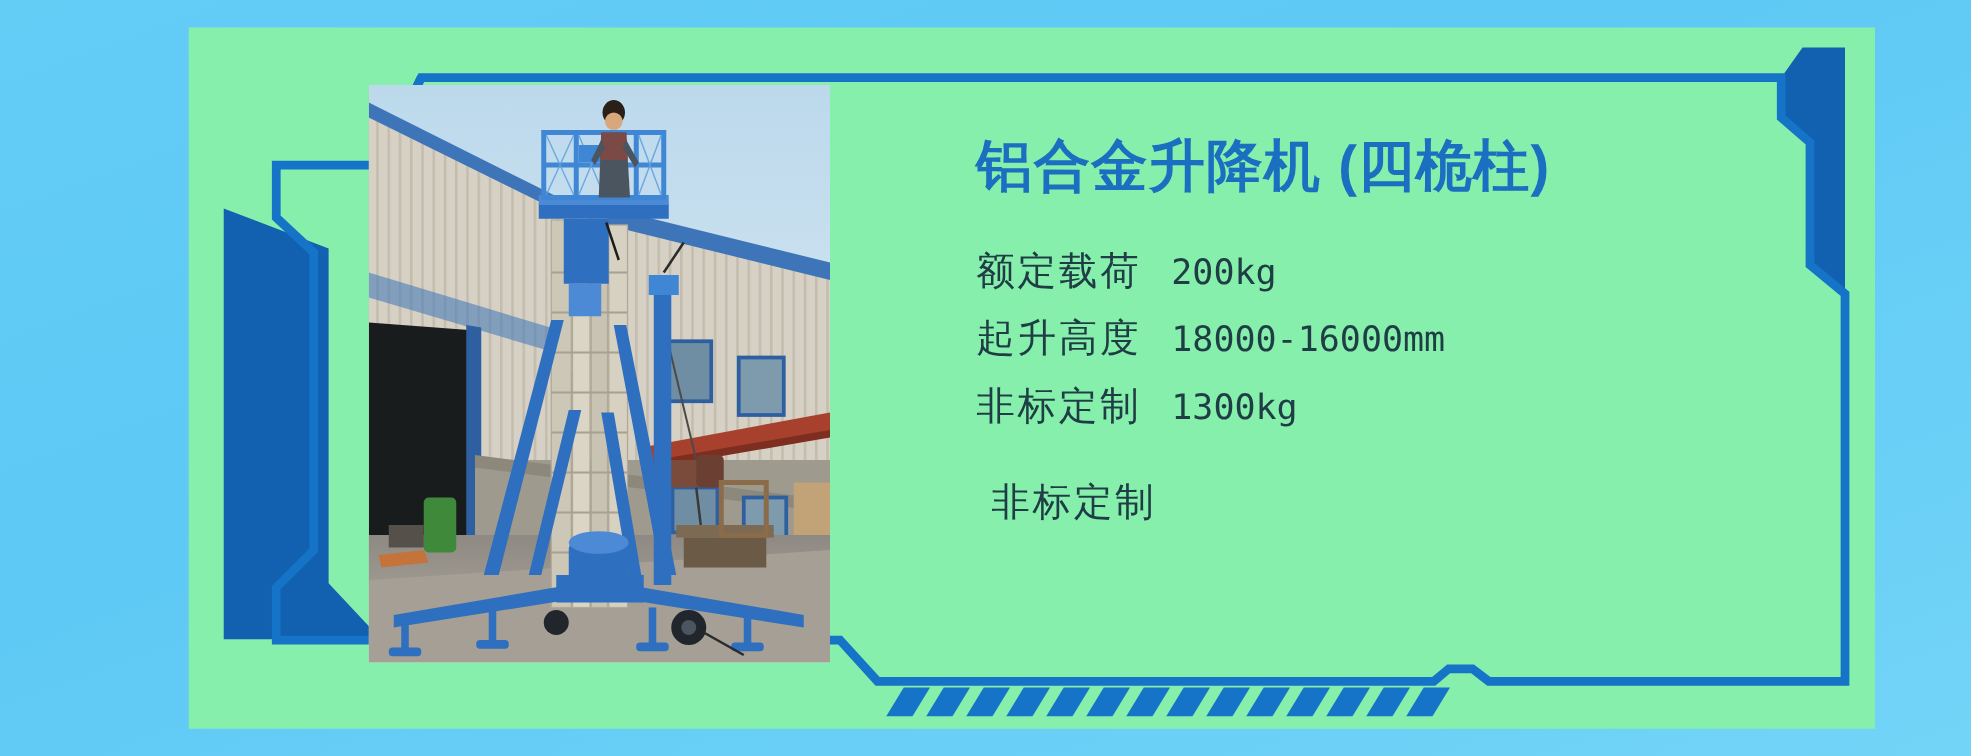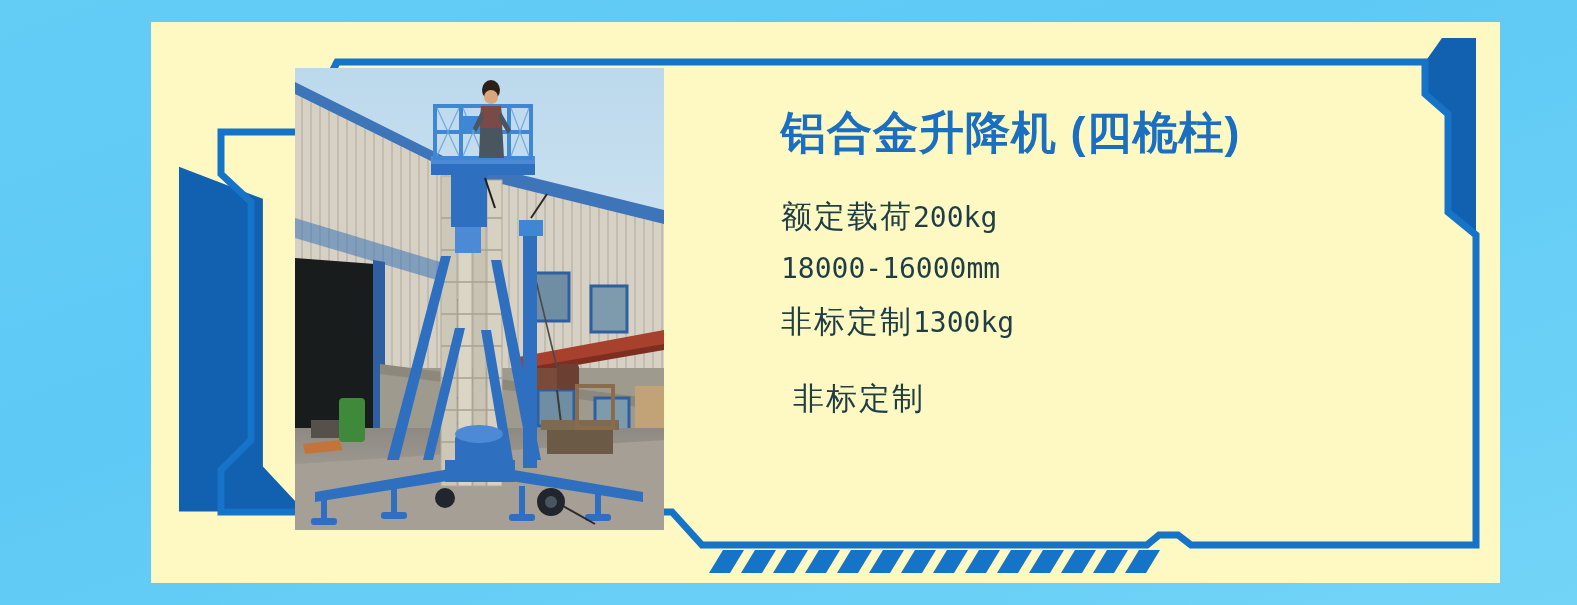--- a/index.html
+++ b/index.html
@@ -8,21 +8,21 @@
     font-family:"Liberation Sans","DejaVu Sans",sans-serif;
     background:linear-gradient(160deg,#63cdf6 0%,#5ec9f5 40%,#72d4f7 100%);
     position:relative;
   }
 
   
   #card {
     position:absolute;
     left:151px; top:22px;
     width:1349px; height:561px;
-    background:#fef9c3;
+    background:#86efac;
     overflow:hidden;
   }
 
   
   #frame { position:absolute; left:0; top:0; width:1349px; height:561px; }
 
   
   #photo {
     position:absolute;
     left:144px; top:46px;
@@ -51,20 +51,21 @@
     display:flex;
     align-items:baseline;
     font-size:31px;
     color:#1e3d44;
     line-height:1.0;
     margin-bottom:23px;
     white-space:nowrap;
   }
   .spec-label { letter-spacing:2px; }
   .spec-value {
+    margin-left:24px;
     font-family:"DejaVu Sans Mono","Liberation Mono",monospace;
     font-size:28px;
     letter-spacing:0px;
   }
   .spec-row.single .spec-label { letter-spacing:2px;margin-left:12px; }
 </style>
 </head>
 <body>
 
 <div id="card">
@@ -277,20 +278,21 @@
     <div id="title">铝合金升降机 (四桅柱)</div>
 
     <div id="specs">
 
       <div class="spec-row">
         <span class="spec-label">额定载荷</span>
         <span class="spec-value">200kg</span>
       </div>
 
       <div class="spec-row">
+        <span class="spec-label">起升高度</span>
         <span class="spec-value">18000-16000mm</span>
       </div>
 
       <div class="spec-row">
         <span class="spec-label">非标定制</span>
         <span class="spec-value">1300kg</span>
       </div>
 
       <div class="spec-row">
       </div>

